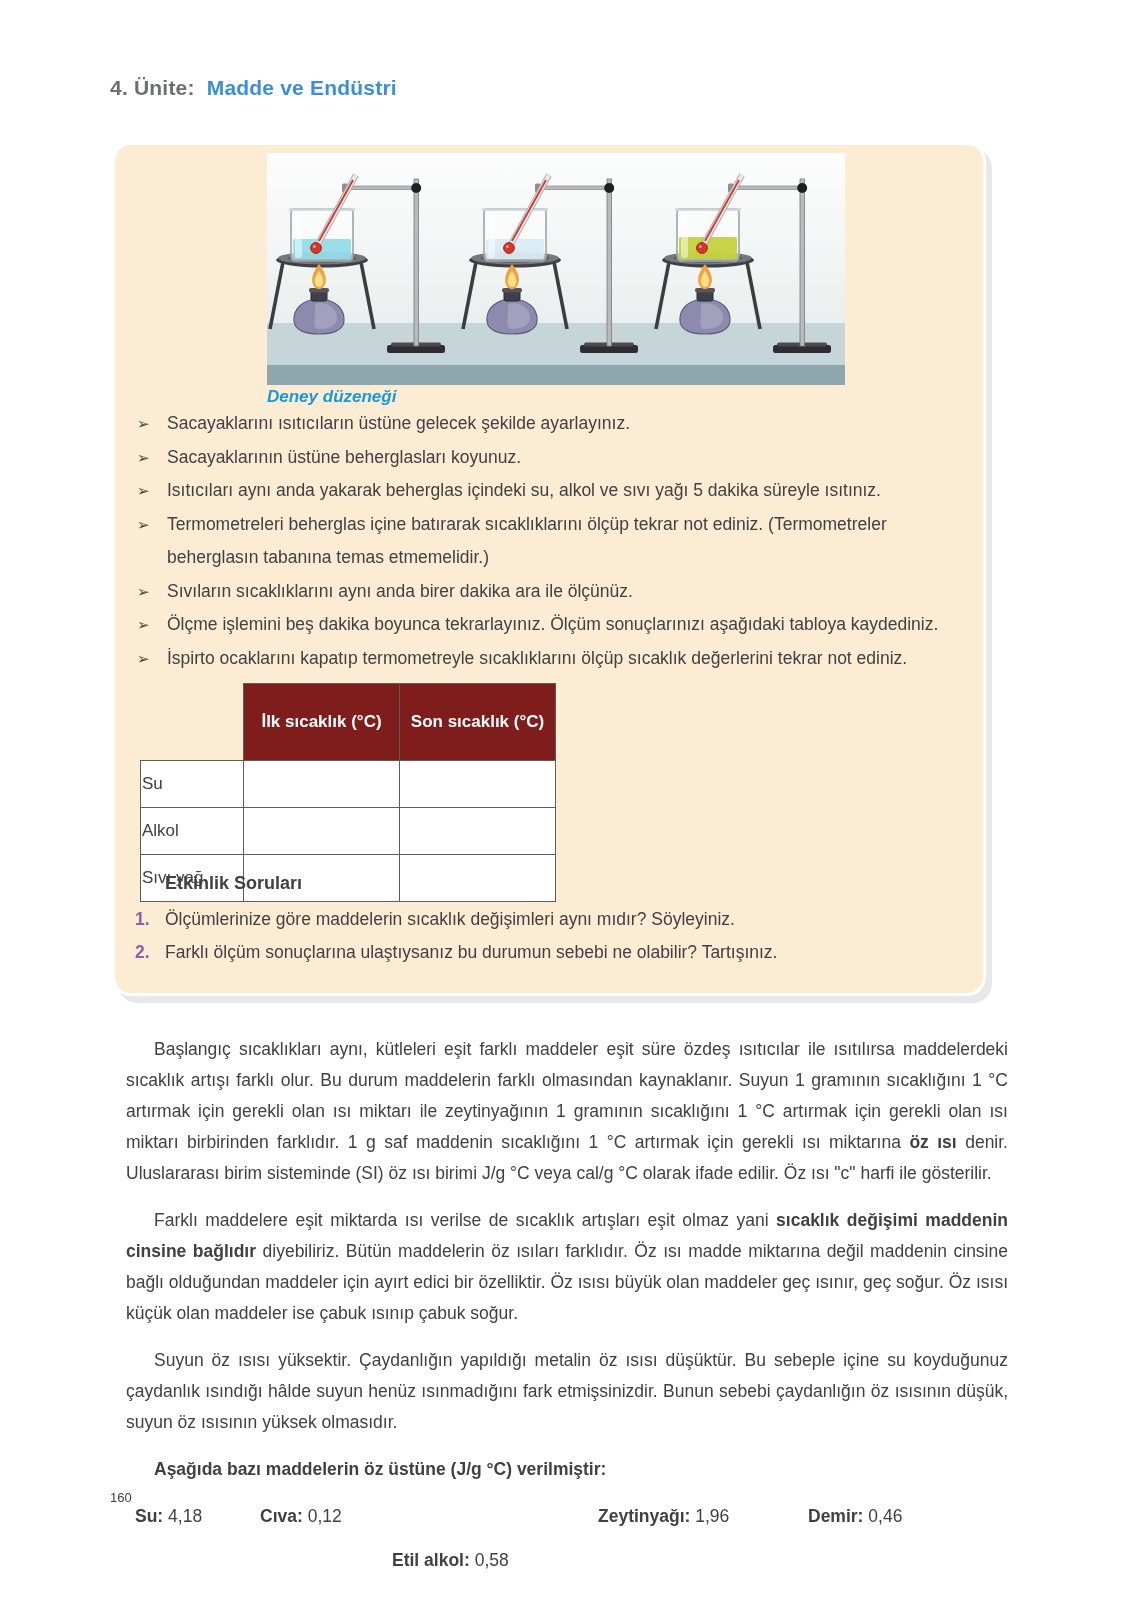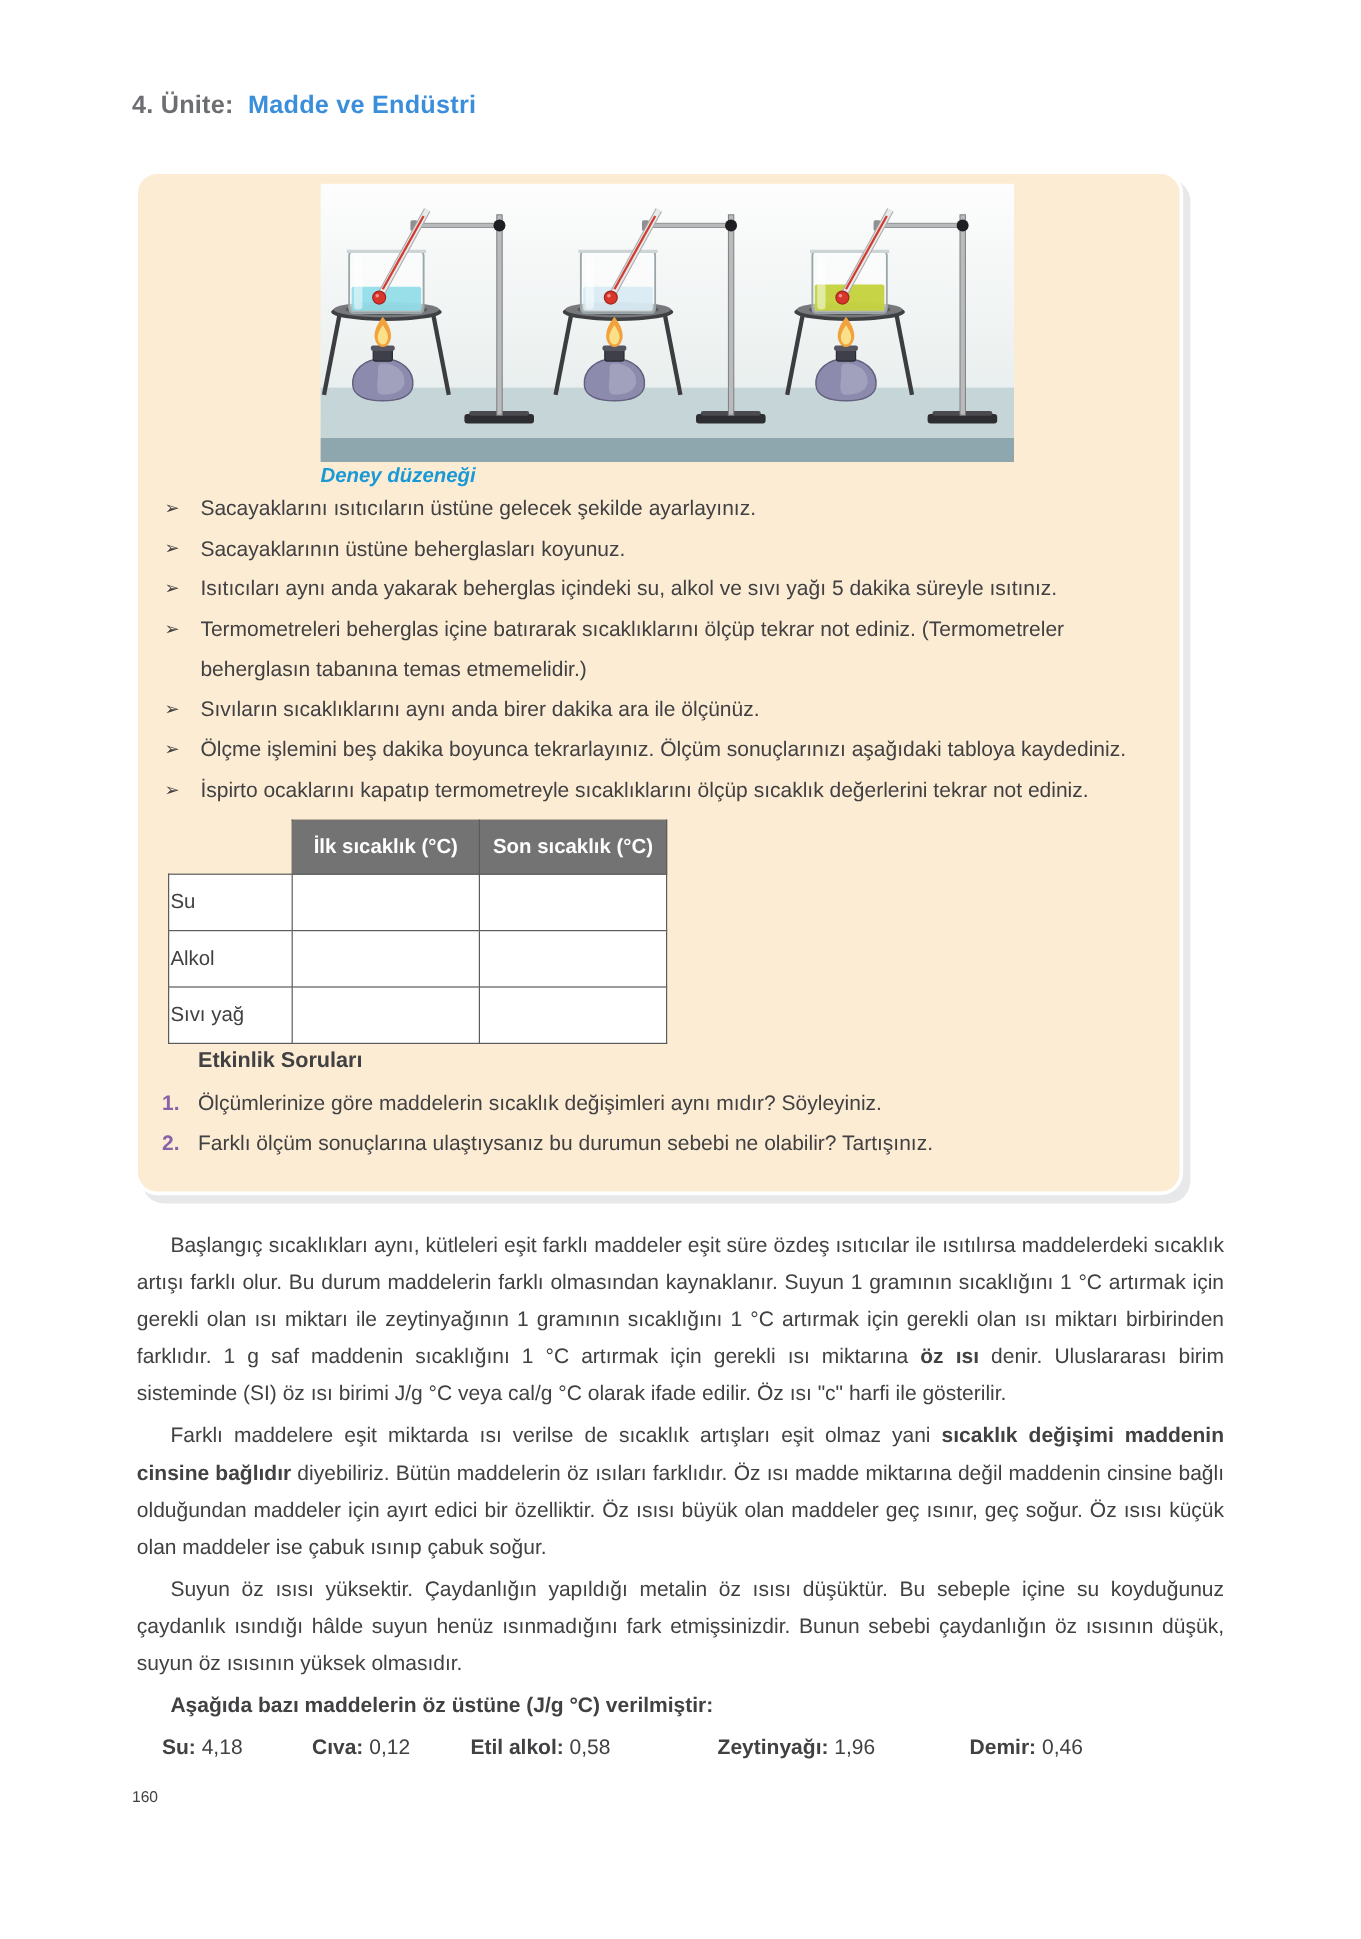--- a/index.html
+++ b/index.html
@@ -26,40 +26,40 @@
   .steps { position:absolute; left:22px; top:262px; width:840px; font-size:17.5px; line-height:33.5px; }
   .step { display:flex; }
   .step-marker { width:30px; flex:0 0 30px; color:#414042; font-size:15px; }
   .step-text { flex:1; }
 
   
   .mtable { position:absolute; left:25px; top:538px; border-collapse:collapse; font-size:17px; }
   .mtable th, .mtable td { border:1.5px solid #5b5c5e; }
   .mtable th.corner { border:none; background:transparent; width:100px; }
   .mtable th.blue {
-    background:#737373; color:#ffffff; font-weight:bold; width:143px; height:44px;
-    text-align:center; padding:0 6px;
+    background:#7f1d1d; color:#ffffff; font-weight:bold; width:143px; height:44px;
+    text-align:center; padding:16px 6px;
   }
   .mtable td { background:#ffffff; height:44px; }
   .mtable td.rowlabel { width:100px; text-align:left; font-weight:normal; }
 
   .questions-title { position:absolute; left:50px; top:728px; font-size:18px; font-weight:bold; color:#414042; }
   .questions { position:absolute; left:20px; top:758px; width:845px; font-size:17.5px; line-height:33px; }
   .question { display:flex; }
   .q-num { width:30px; flex:0 0 30px; font-weight:bold; color:#8a62a8; }
   .q-text { flex:1; }
 
   
   .bodytext { position:absolute; left:110px; top:1018px; width:914px; font-size:17.5px; line-height:31px; text-align:justify; }
-  .bodytext p { margin:4px; text-indent:28px; }
+  .bodytext p { margin:16px; text-indent:28px; }
   .heats-intro { font-weight:bold; text-indent:28px; margin:0; text-align:left; }
   .heats-row { position:relative; height:31px; text-align:center; }
   .heat-item { position:absolute; white-space:nowrap; }
   .heat-item b { font-weight:bold; }
-  .hi-0 { left:25px; } .hi-1 { left:150px; } .hi-2 { left:282px; } .hi-3 { left:488px; } .hi-4 { left:698px; }
+  .hi-0 { left:25px; } .hi-1 { left:150px; } .hi-2 { left:282px;margin-top:44px; } .hi-3 { left:488px; } .hi-4 { left:698px; }
 
   .page-number { position:absolute; left:110px; top:1490px; font-size:13px; color:#414042; }
 </style>
 </head>
 <body>
 
 <div class="page">
 
   <div class="unit-header">
     <span class="unit-label">4. Ünite:</span>

